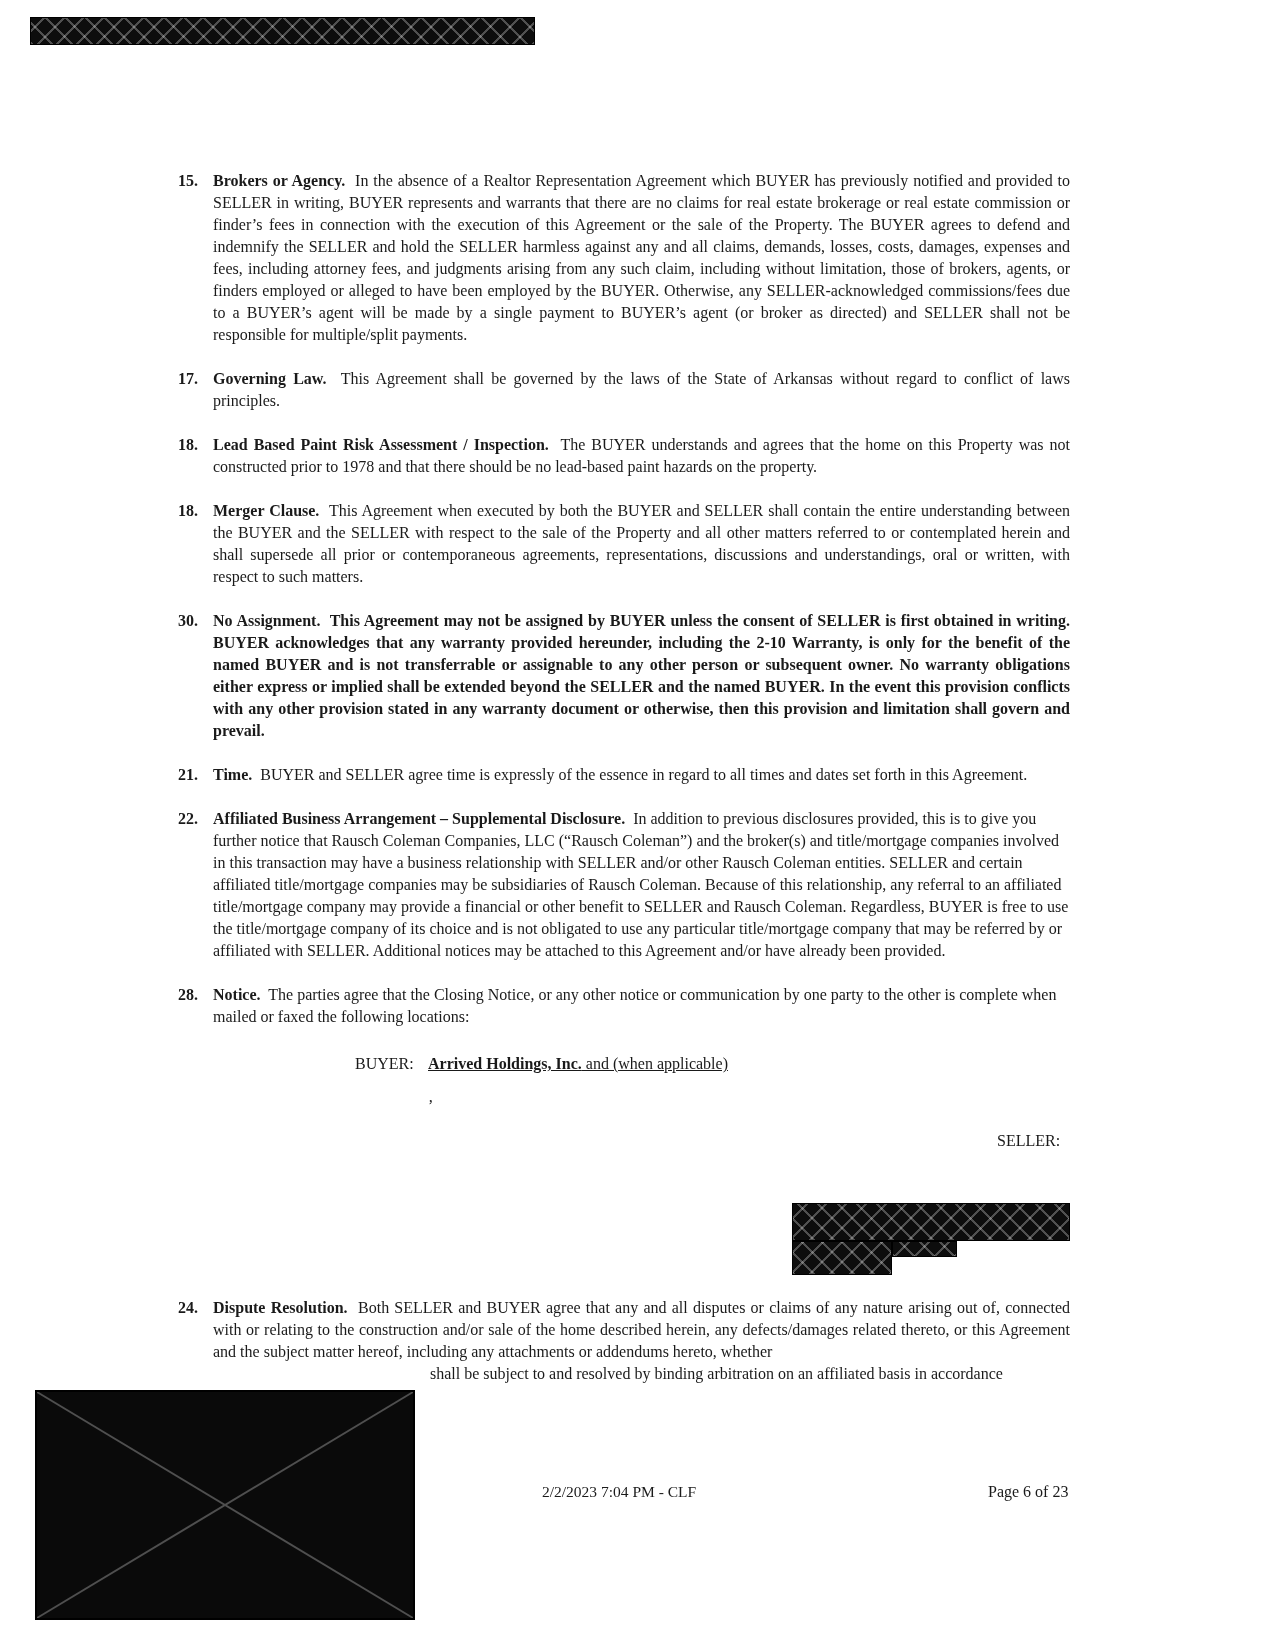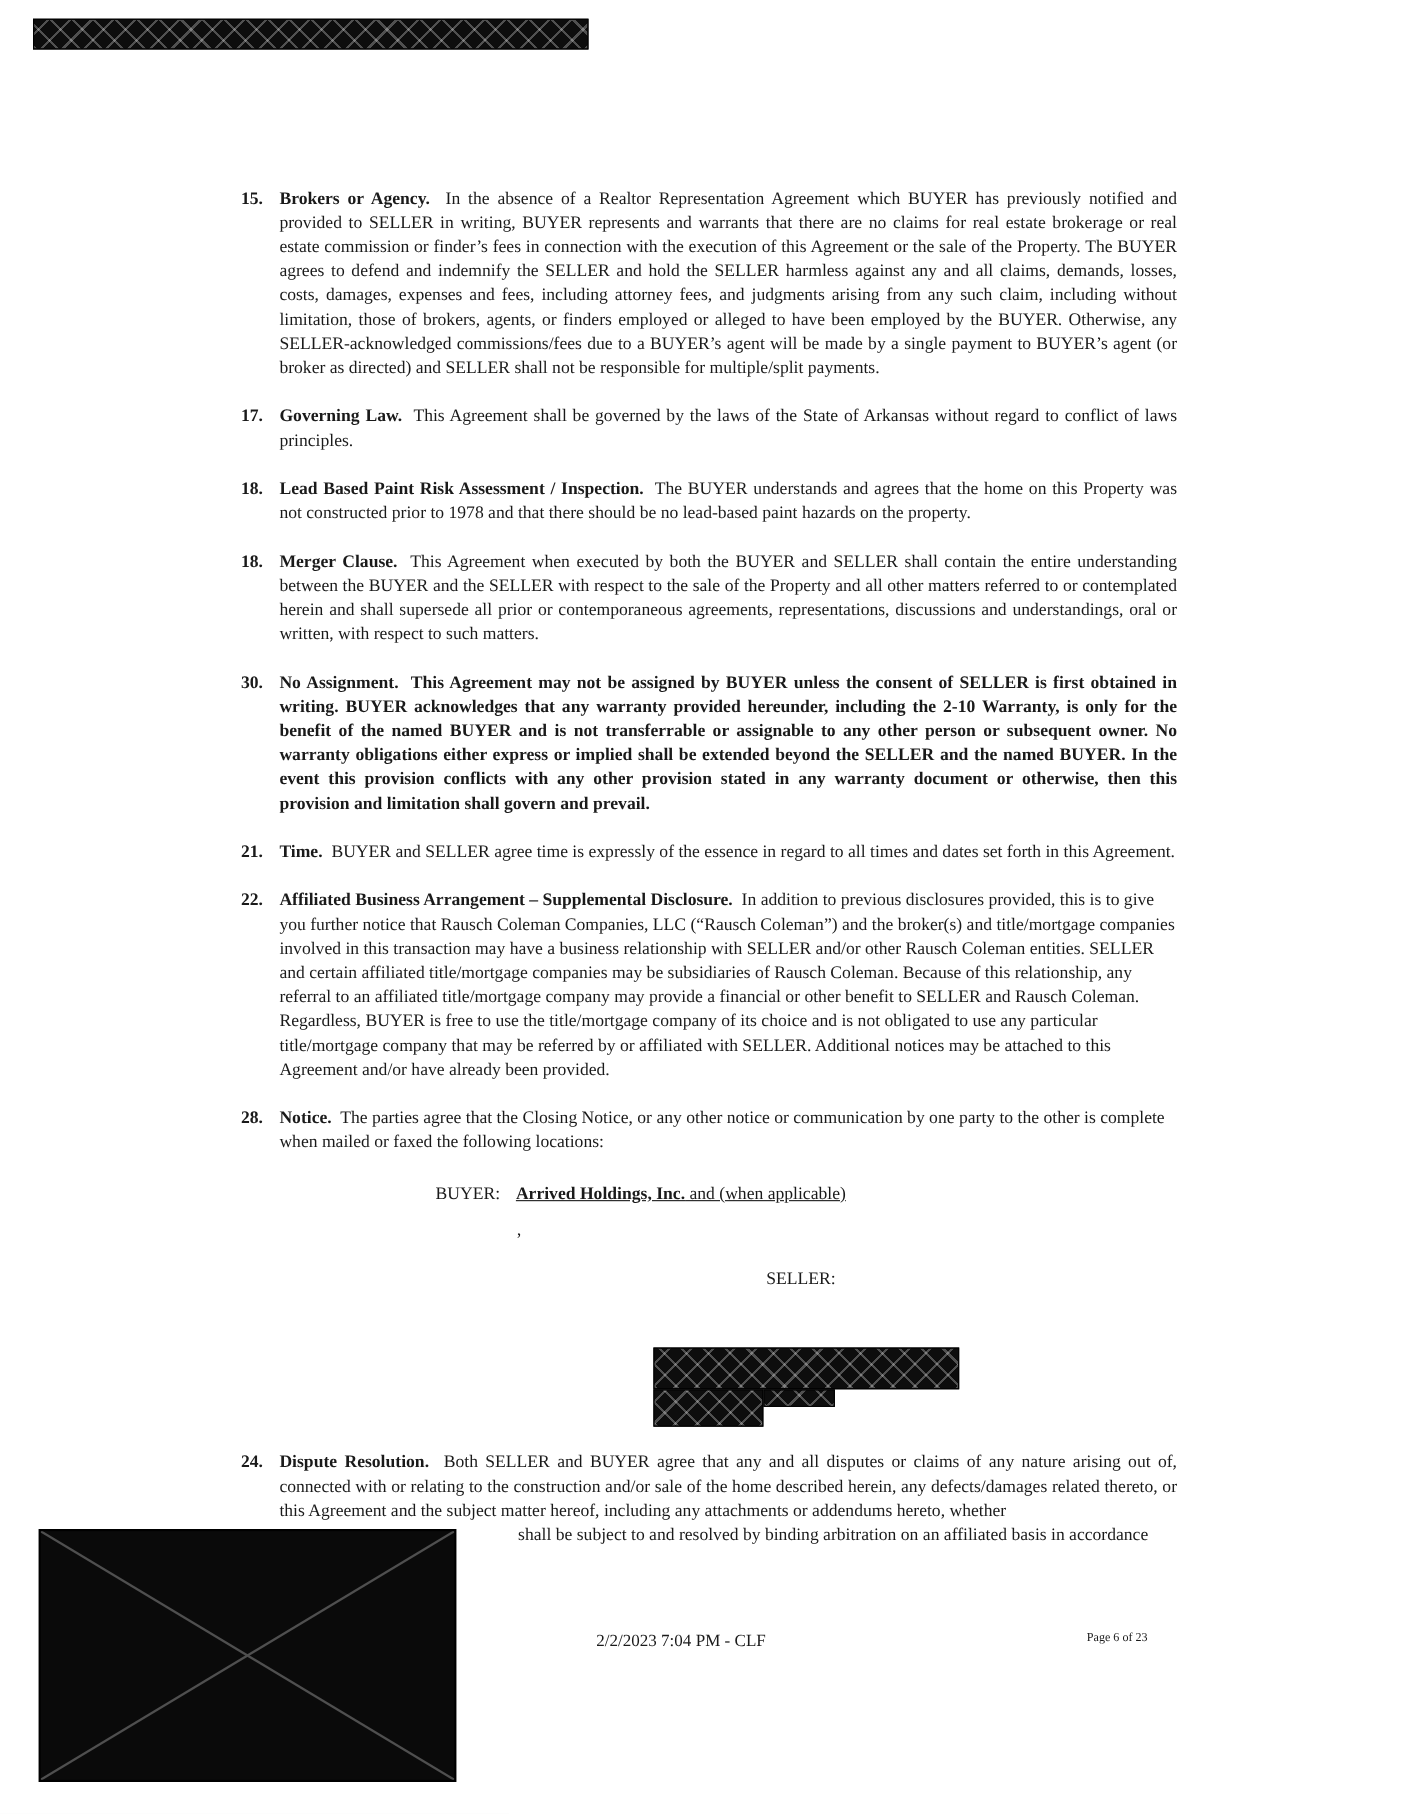--- a/index.html
+++ b/index.html
@@ -27,28 +27,28 @@
     left: 30px; top: 17px;
     width: 505px; height: 28px;
   }
   .content {
     position: absolute;
     left: 178px; top: 170px;
     width: 892px;
     font-size: 16px;
     line-height: 22px;
   }
-  .clause { display: flex; margin-bottom: 22px; margin-left: 41px; }
+  .clause { display: flex; margin-bottom: 22px; }
   .cnum { flex: 0 0 35px; width: 35px; font-weight: bold; }
   .cbody { flex: 1; }
   .justify .cbody { text-align: justify; }
   .ctitle { font-weight: bold; }
   .bold-all .cbody, .bold-all .ctitle { font-weight: bold; }
   .notice-lines { margin-top: 25px; }
-  .notice-row { padding-left: 142px; display: flex; align-items: center; }
+  .notice-row { padding-left: 142px; display: flex; align-items: flex-end; }
   .notice-label { flex: 0 0 73px; width: 73px; }
   .notice-value u { text-decoration: underline; }
   .notice-value b { font-weight: bold; }
   .notice-mark { padding-left: 215px; margin-top: 20px; height: 22px; }
   .seller-row { margin-top: 13px; flex-direction: column; }
   .seller-redaction {
     position: relative;
     width: 278px; height: 72px;
     display: inline-block;
   }
@@ -64,21 +64,21 @@
   }
   .big-x-redaction svg { display: block; }
   .footer-time {
     position: absolute;
     left: 542px; top: 1483px;
     font-size: 15.5px;
   }
   .footer-page {
     position: absolute;
     left: 988px; top: 1483px;
-    font-size: 11px;
+    font-size: 16px;
   }
 </style>
 </head>
 <body>
 
 <div class="page">
 
   <div class="hatch top-redaction"></div>
 
   <main class="content">

